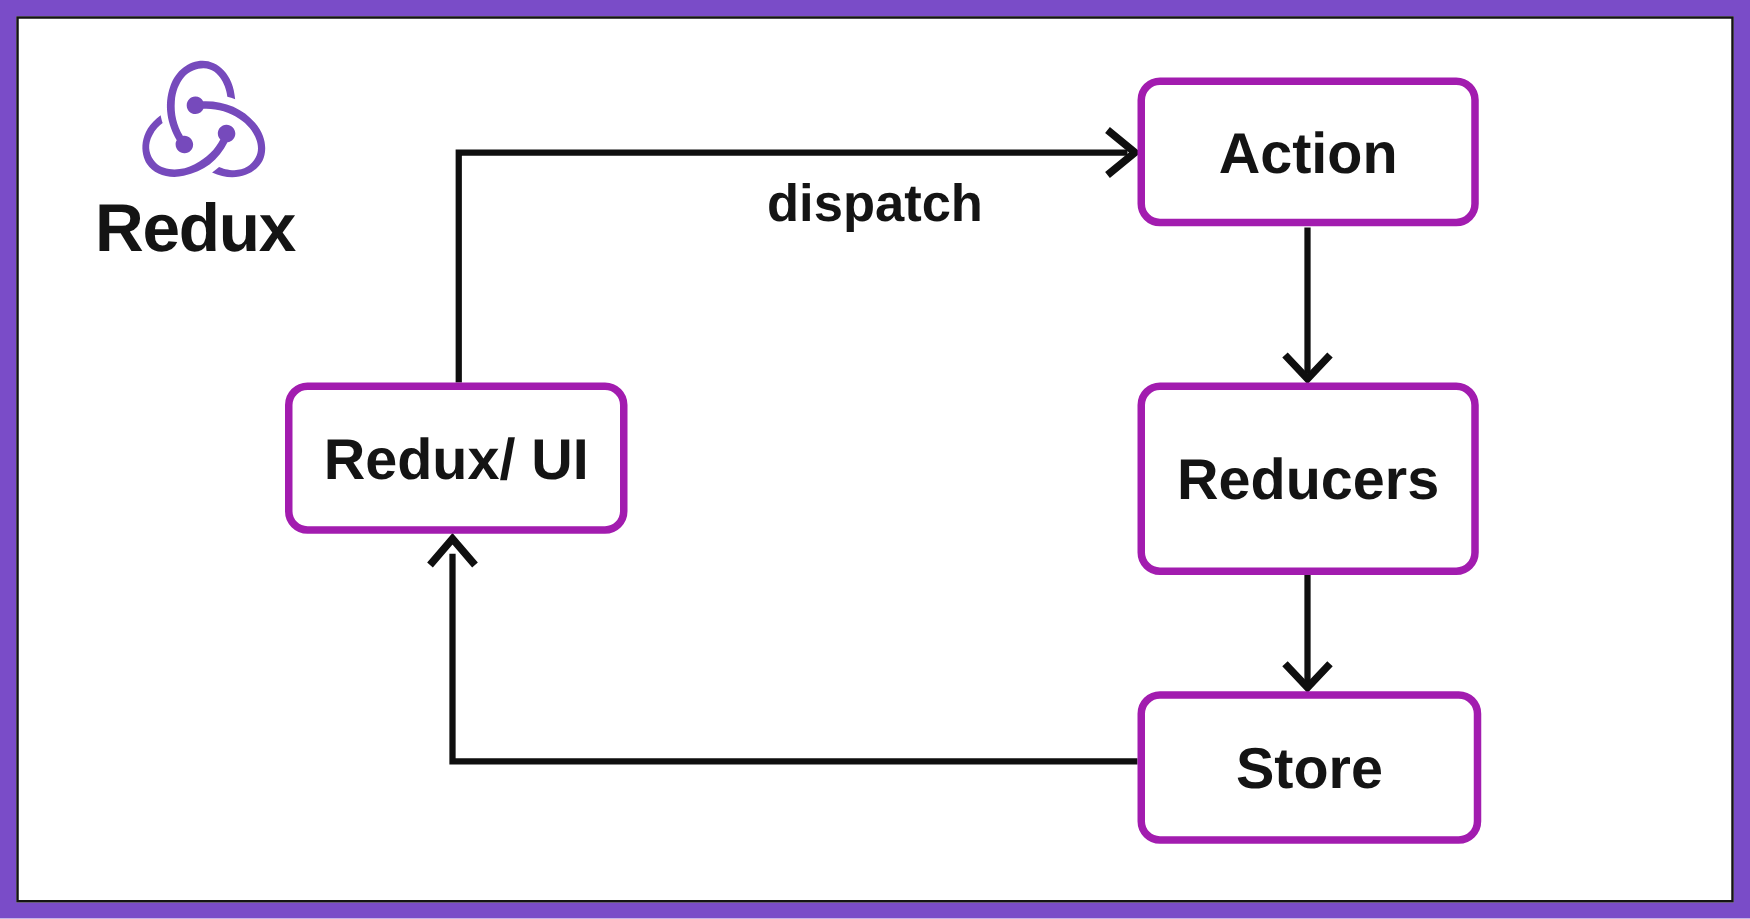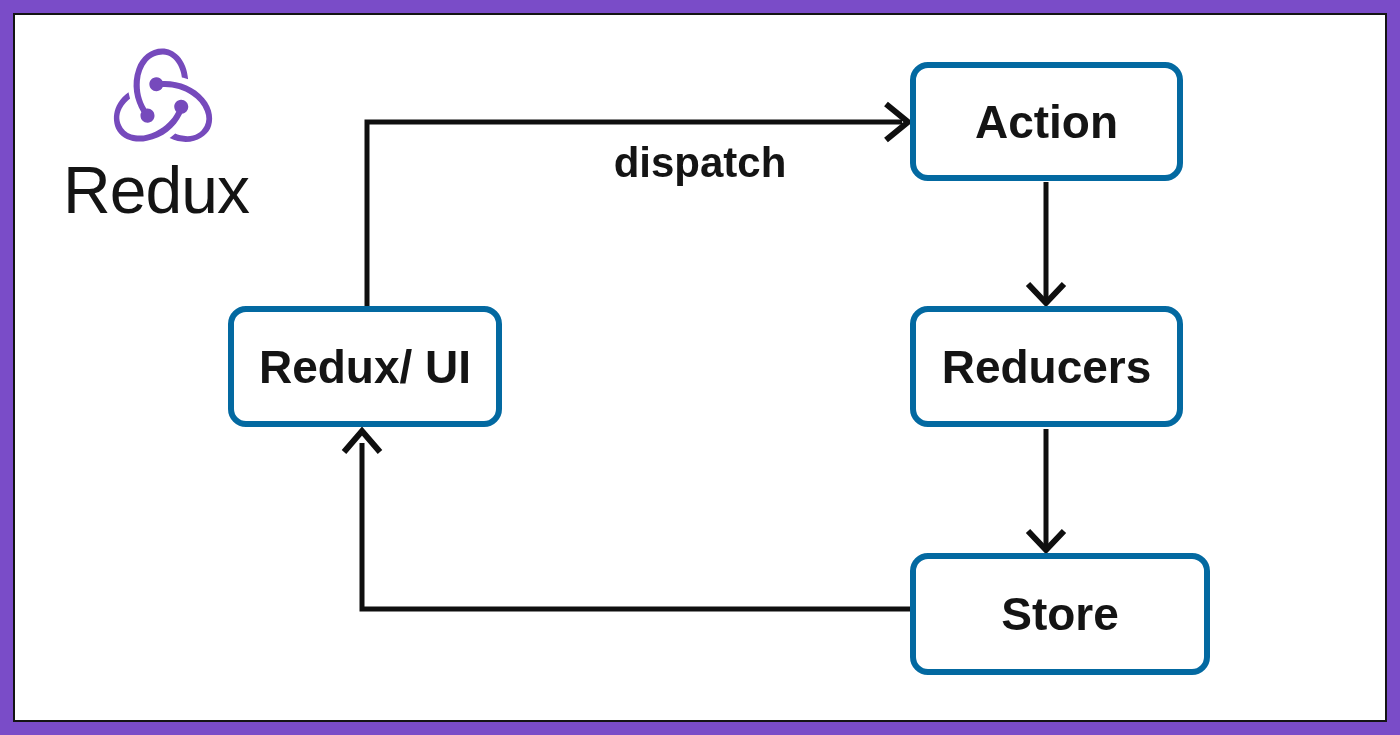--- a/index.html
+++ b/index.html
@@ -26,47 +26,47 @@
     z-index:5;
   }
   
   .logo-icon{
     position:absolute;left:100px;top:32px;
     width:125px;height:125px;
   }
   .brand-name{
     position:absolute;left:36px;top:152px;width:240px;
     text-align:center;
-    font-size:66px;font-weight:400;color:#141414;
+    font-size:54px;font-weight:700;color:#141414;
     letter-spacing:-1px;
   }
   
   .arrows{
     position:absolute;left:0;top:0;width:1400px;height:735px;
     z-index:1;
   }
   .arrows polyline{
     fill:none;stroke:#0f0f0f;
   }
   .flow-line{stroke-width:5;}
   .flow-head{stroke-width:6;}
   
   .node{
     position:absolute;
     box-sizing:border-box;
     background:#ffffff;
-    border:6px solid #0369a1;
+    border:6px solid #a21caf;
     border-radius:18px;
     display:flex;align-items:center;justify-content:center;
     font-size:46px;font-weight:700;color:#141414;
     z-index:2;
   }
   .node-action  {left:910px;top:62px; width:273px;height:119px;}
-  .node-reducers{left:910px;top:306px;width:273px;height:121px;}
-  .node-store   {left:910px;top:553px;width:300px;height:122px;}
+  .node-reducers{left:910px;top:306px;width:273px;height:154px;}
+  .node-store   {left:910px;top:553px;width:275px;height:122px;}
   .node-view-ui {left:228px;top:306px;width:274px;height:121px;}
   
   .edge-label{
     position:absolute;
     width:320px;text-align:center;
     font-size:42px;font-weight:600;color:#141414;
     z-index:2;
   }
   .label-dispatch {left:540px;top:139px;}
   .label-subscribe{left:538px;top:533px;}

